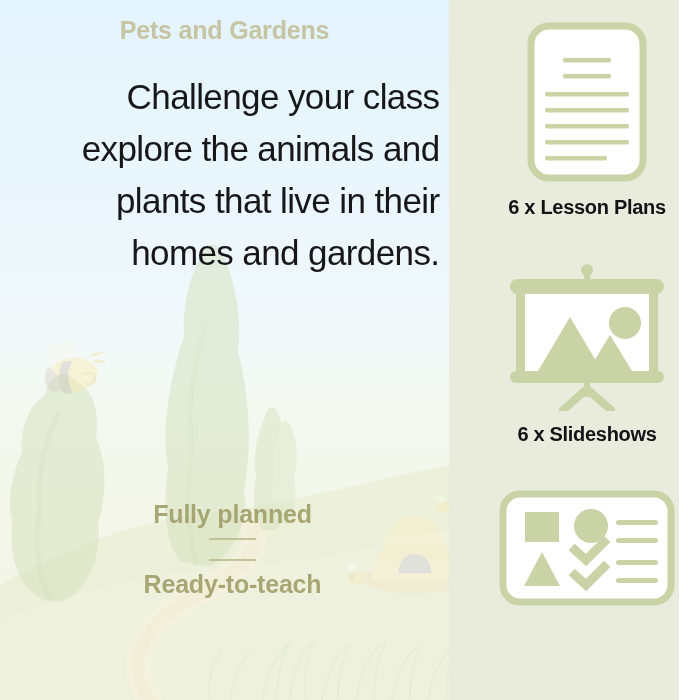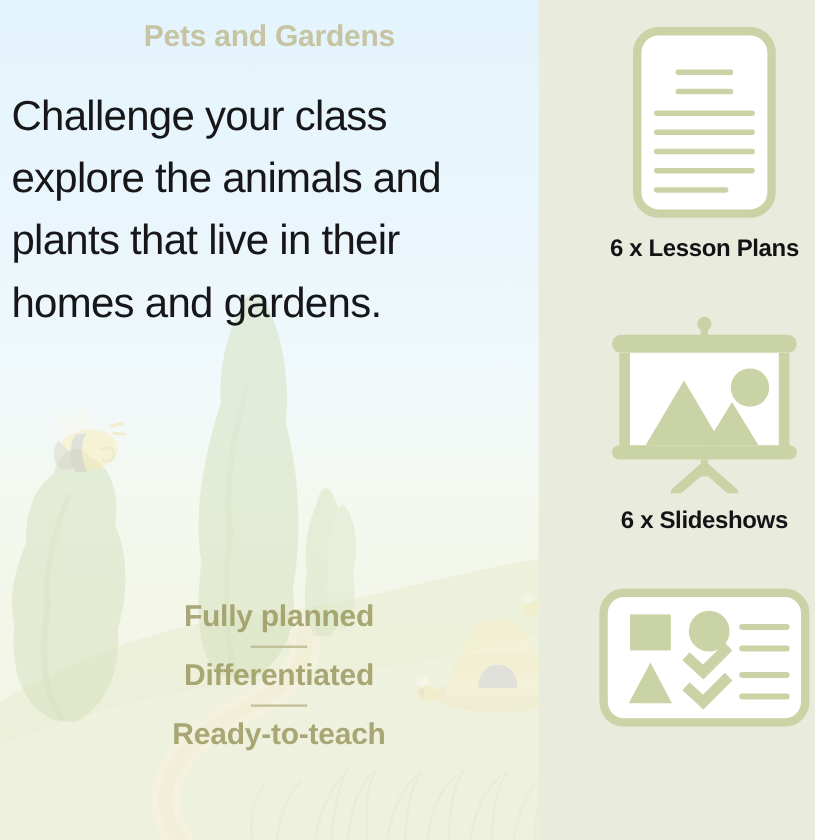--- a/index.html
+++ b/index.html
@@ -45,21 +45,21 @@
     color:#c6c4a3;
     text-align:center;
   }
   .headline {
     margin-top:26px;
     width:430px;
     font-size:35px;
     line-height:52px;
     font-weight:400;
     color:#17171a;
-    text-align:left;
+    text-align:right;
     letter-spacing:-0.6px;
   }
   .features {
     position:absolute;
     left:16px; right:0;
     top:500px;
     display:flex; flex-direction:column;
     align-items:center;
   }
   .feature {
@@ -205,21 +205,20 @@
       </svg>
     </div>
 
     <div class="left-content">
       <div class="title">Pets and Gardens</div>
       <div class="headline">Challenge your class explore the animals and plants that live in their homes and gardens.</div>
 
       <div class="features">
         <div class="feature">Fully planned</div>
         <div class="feature-div"></div>
-        <div class="feature">Differentiated</div>
         <div class="feature-div"></div>
         <div class="feature">Ready-to-teach</div>
       </div>
     </div>
   </div>
 
   <div class="right-panel">
 
     <div class="asset a1">
       <svg class="asset-icon" width="120" height="160" viewBox="0 0 120 160">

